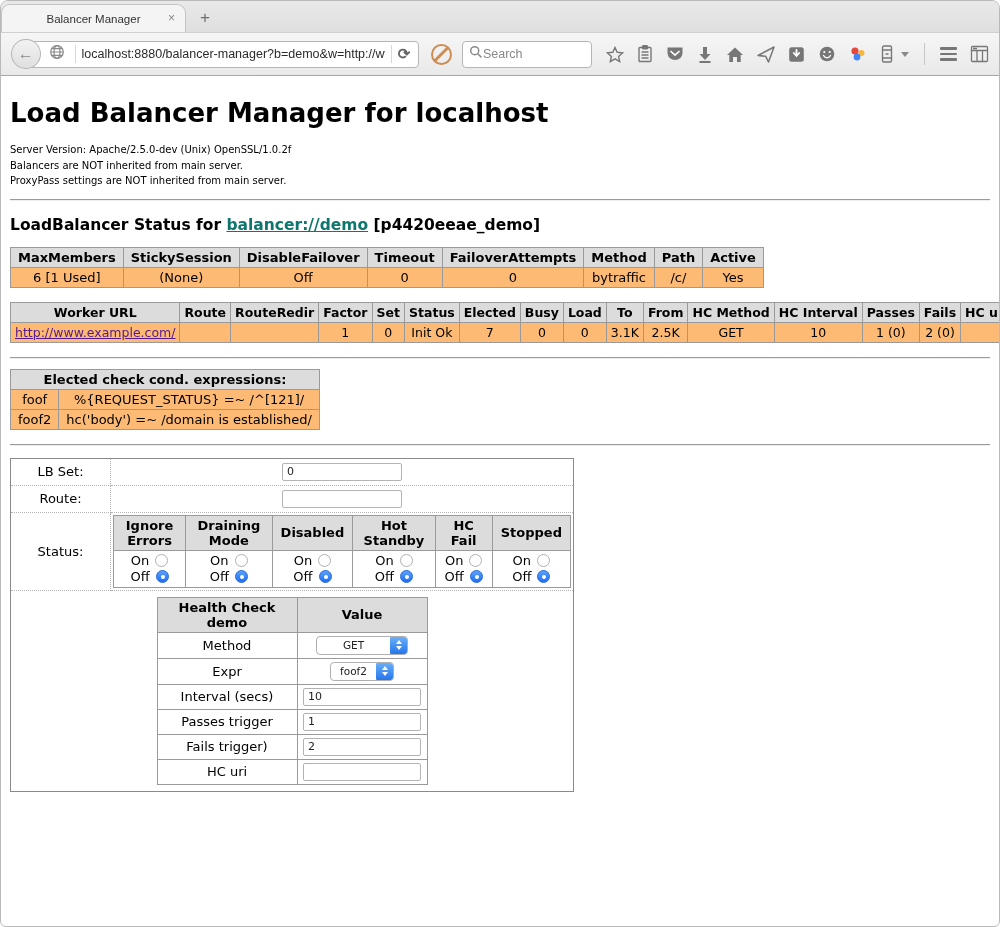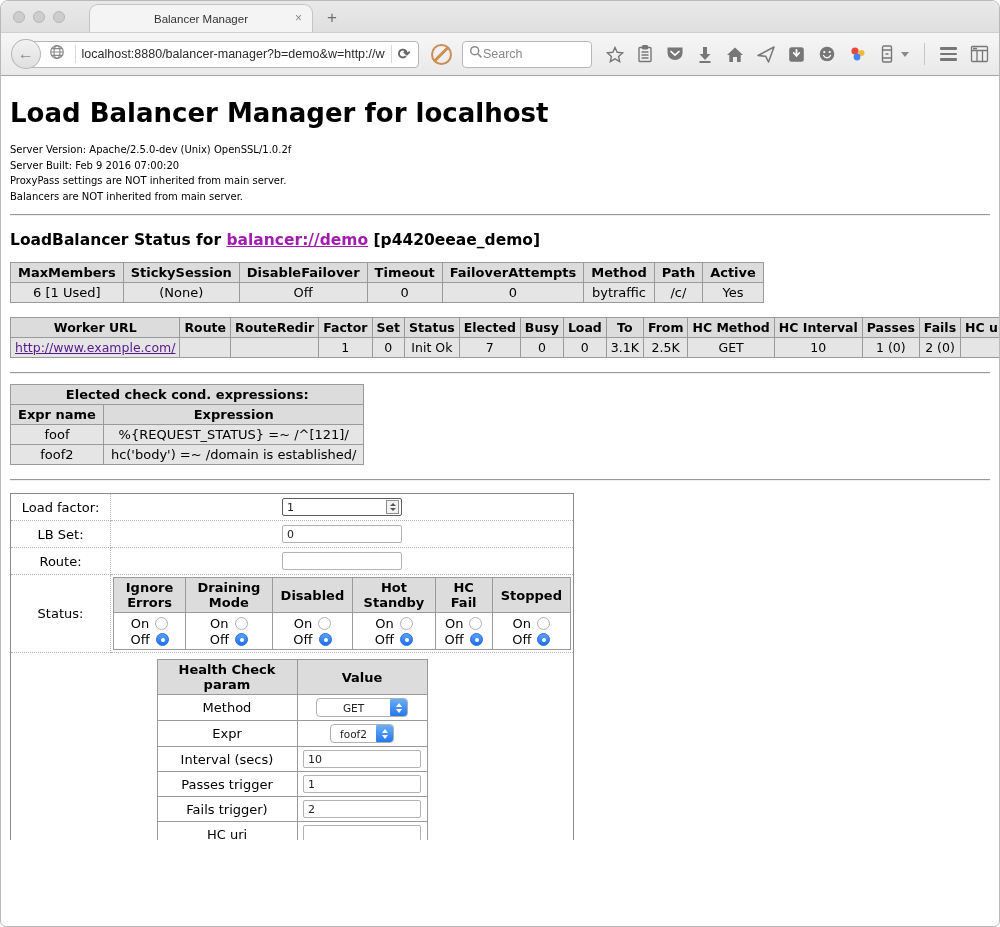--- a/index.html
+++ b/index.html
@@ -6,21 +6,21 @@
   html,body { background:#fff; }
   body { width:1000px; height:927px; font-family:"Liberation Sans", sans-serif; }
 
   .window { width:1000px; height:927px; border-radius:8px 8px 6px 6px; overflow:hidden;
             background:#fff; border:1px solid #b9b9b9; }
 
   
   .tabbar { height:31px; background:linear-gradient(#e9e9e9,#dfdfdf); display:flex; align-items:flex-end; position:relative; }
   .traffic { position:absolute; left:12px; top:10px; display:flex; gap:8px; }
   .traffic span { width:12px; height:12px; border-radius:50%; background:#cdcdcd; border:1px solid #b6b6b6; }
-  .tab { margin-left:88px; width:224px; height:28px; background:#f4f4f4; border:1px solid #c4c4c4; border-bottom:none;
+  .tab { width:185px; height:28px; background:#f4f4f4; border:1px solid #c4c4c4; border-bottom:none;
          border-radius:9px 9px 0 0; display:flex; align-items:center; justify-content:center; position:relative; }
   .tab-title { font-size:11.5px; color:#333; }
   .tab-close { position:absolute; right:10px; top:6px; font-size:12px; color:#8a8a8a; line-height:14px; cursor:default; }
   .newtab { font-size:17px; color:#6f6f6f; margin:0 0 4px 14px; }
 
   
   .navbar { height:44px; background:linear-gradient(#f6f6f6,#e9e9e9); border-top:1px solid #cfcfcf;
             border-bottom:1px solid #a7a7a7; display:flex; align-items:center; padding:0 10px; }
   .backbtn { width:30px; height:30px; border-radius:50%; background:linear-gradient(#f2f2f2,#dfdfdf);
              border:1px solid #b5b5b5; color:#8a8a8a; font-size:16px; display:flex; align-items:center;
@@ -44,26 +44,26 @@
   .hamburger { display:flex; flex-direction:column; gap:3px; }
   .hamburger span { width:17px; height:2.5px; background:#777; border-radius:1px; }
 
   
   .content { height:764px; background:#fff; padding:0 9px; overflow:hidden;
              font-family:"DejaVu Sans", sans-serif; color:#000; }
   h1 { font-size:26px; font-weight:bold; margin:22px 0 14px; font-family:"DejaVu Sans", sans-serif; }
   .info-line { font-size:10px; line-height:15.5px; }
   hr { border:none; border-top:1px solid #9a9a9a; border-bottom:1px solid #efefef; margin:10px 0; }
   h3 { font-size:15.5px; font-weight:bold; margin:15px 0 13px; }
-  h3 a { color:#a21caf; text-decoration:underline; }
+  h3 a { color:#0f766e; text-decoration:underline; }
 
   table.data { border-collapse:collapse; font-size:13px; margin-bottom:14px; }
   table.data th, table.data td { border:1px solid #9a9a9a; padding:2px 7px; text-align:center; white-space:nowrap; }
   table.data th { background:#dcdcdc; font-weight:bold; }
-  table.data td { background:#e5e5e5; }
+  table.data td { background:#fdba74; }
   table.worker { width:962px; font-size:12.5px; }
   table.worker th, table.worker td { padding:2px 4px; }
   td.left { text-align:left; }
   a.purple { color:#551a8b; text-decoration:underline; }
 
   
   table.form { width:564px; border-collapse:collapse; border:1px solid #8a8a8a; font-size:13px; margin-top:12px; }
   table.form > tbody > tr > td { border:1px dotted #b4b4b4; padding:4px 6px; }
   td.flabel { width:100px; text-align:center; }
   td.fval { text-align:center; }
@@ -231,23 +231,22 @@
           </svg>
       </span>
     </div>
   </div>
 
   <div class="content">
     <h1>Load Balancer Manager for localhost</h1>
 
     <div class="info">
       <div class="info-line">Server Version: Apache/2.5.0-dev (Unix) OpenSSL/1.0.2f</div>
-      <div class="info-line">Server Built: Feb 9 2016 07:00:20</div>
+      <div class="info-line">Balancers are NOT inherited from main server.</div>
       <div class="info-line">ProxyPass settings are NOT inherited from main server.</div>
-      <div class="info-line">Balancers are NOT inherited from main server.</div>
     </div>
 
     <hr>
 
     <h3>
       <span>LoadBalancer Status for </span><a href="#">balancer://demo</a><span> [p4420eeae_demo]</span>
     </h3>
 
     <table class="data">
       <tbody>
@@ -318,51 +317,35 @@
       </table>
 
     <hr>
 
     <table class="data">
       <tbody>
           <tr>
         <th colspan="2">Elected check cond. expressions:</th>
       </tr>
       <tr>
-        <th>Expr name</th>
-        <th>Expression</th>
-      </tr>
-      <tr>
         <td>foof</td>
         <td class="left">%{REQUEST_STATUS} =~ /^[121]/</td>
       </tr>
       <tr>
         <td>foof2</td>
         <td class="left">hc('body') =~ /domain is established/</td>
       </tr>
     </tbody>
       </table>
 
     <hr>
 
 
     <table class="form">
       <tbody>
-      <tr>
-        <td class="flabel">Load factor:</td>
-        <td class="fval">
-          <span class="numwrap">
-            <input class="txt" value="1" style="">
-            <span class="spinner">
-                  <i class="spin-up"></i>
-                  <i class="spin-dn"></i>
-                </span>
-          </span>
-        </td>
-      </tr>
       <tr>
         <td class="flabel">LB Set:</td>
         <td class="fval"><input class="txt" value="0" style=""></td>
       </tr>
       <tr>
         <td class="flabel">Route:</td>
         <td class="fval"><input class="txt" value="" style=""></td>
       </tr>
       <tr>
         <td class="flabel">Status:</td>
@@ -441,21 +424,21 @@
             </tr>
           </tbody>
               </table>
         </td>
       </tr>
       <tr>
         <td colspan="2" style="padding:6px 2px;">
           <table class="inner hc-inner">
             <tbody>
                   <tr>
-              <th>Health Check param</th>
+              <th>Health Check demo</th>
               <th>Value</th>
             </tr>
             <tr>
               <td class="hlabel">Method</td>
               <td class="hval">
                 <span class="mac-select sel-method">
                   <span class="sel-text">GET</span>
                   <span class="sel-stepper">
                           <i class="chev-up"></i>
                           <i class="chev-dn"></i>

